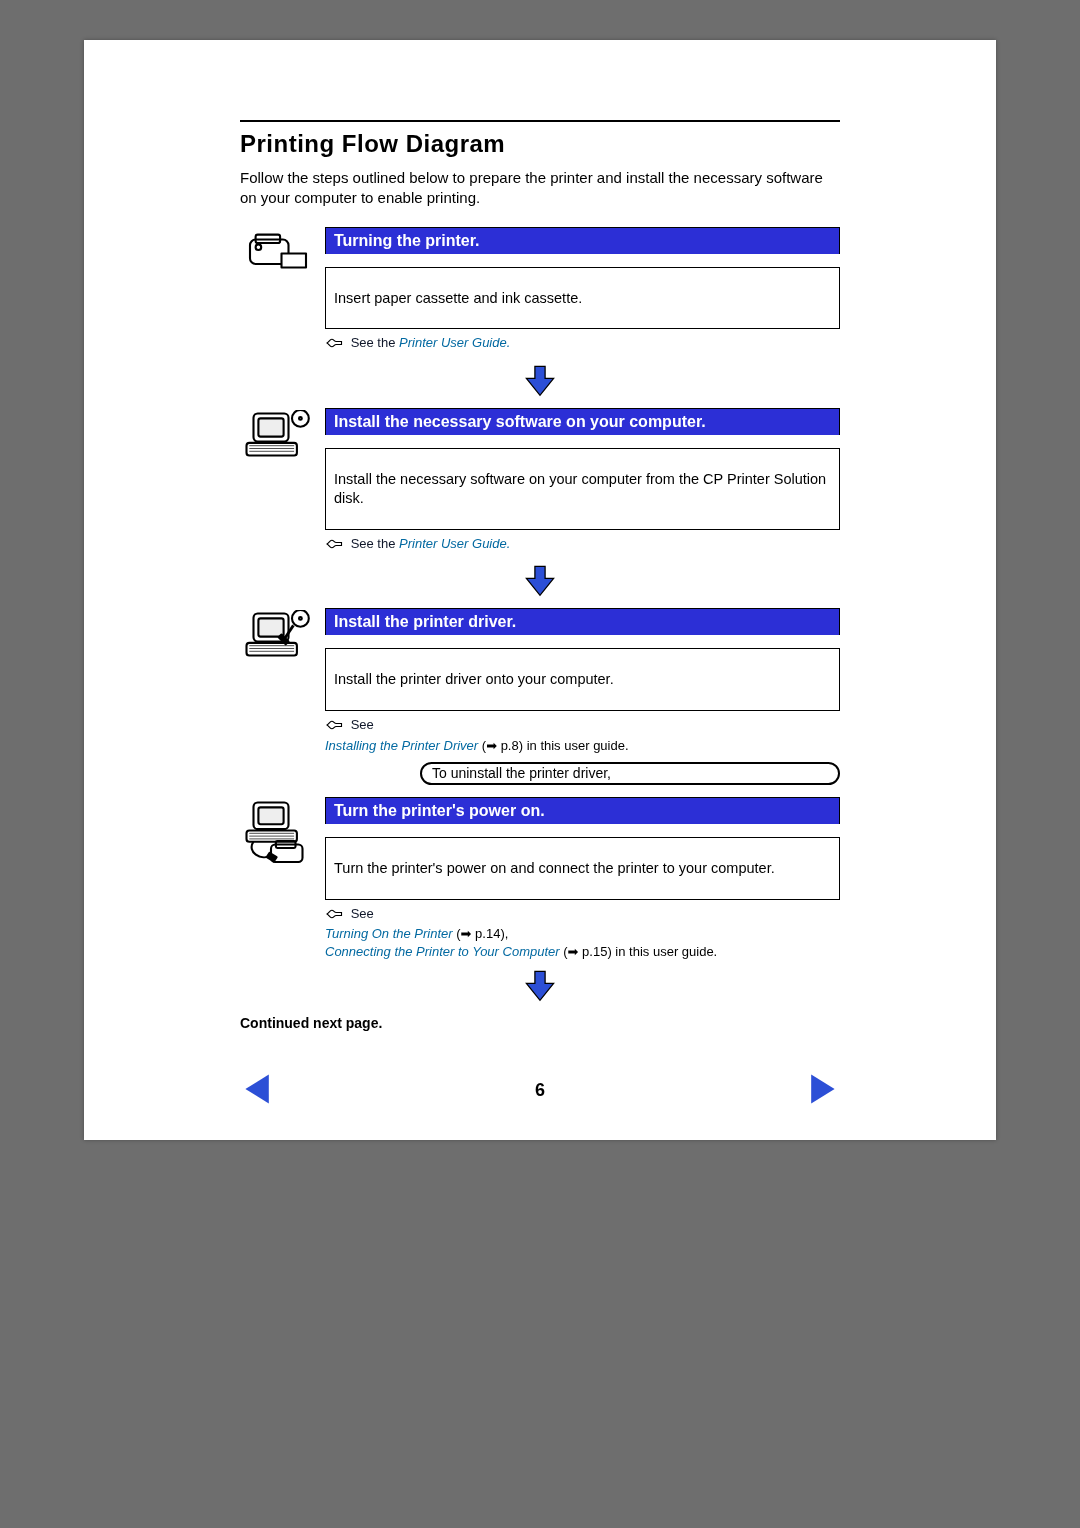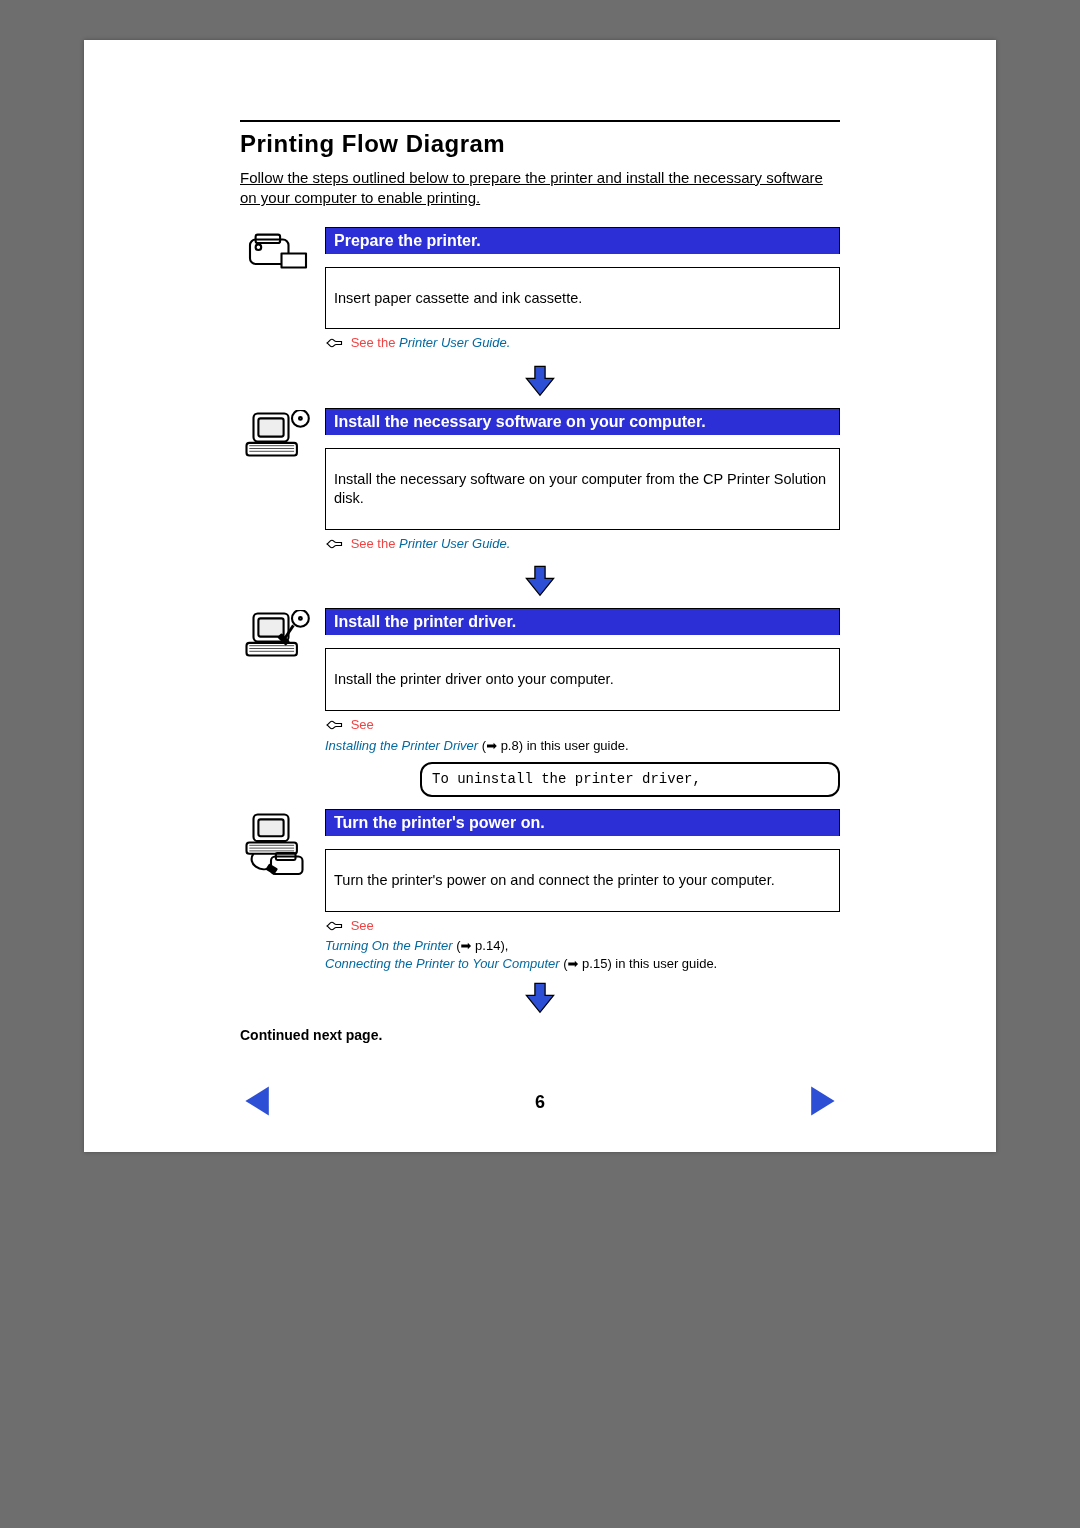--- a/index.html
+++ b/index.html
@@ -31,21 +31,20 @@
     font-family: Arial, Helvetica, sans-serif;
     font-weight: 900;
     font-size: 24px;
     margin: 0 0 10px 0;
     letter-spacing: 0.5px;
   }
   .intro {
     font-size: 15px;
     line-height: 1.35;
     margin: 0 0 18px 0;
-    text-decoration: underline;
   }
   .step-row {
     display: flex;
     align-items: flex-start;
     margin-bottom: 6px;
   }
   .step-icon {
     width: 75px;
     flex: 0 0 75px;
     display: flex;
@@ -73,41 +72,40 @@
     font-size: 14.5px;
     line-height: 1.3;
     font-weight: 530;
     margin-top: 13px;
   }
   .see {
     font-size: 13px;
     margin: 5px 0 0 0;
     line-height: 1.35;
   }
-  .see-label { color: #ef4444; }
+  .see-label { color: #0f172a; }
   .see-link { color: #0369a1; font-style: italic; }
   .pointing-hand {
     display: inline-block;
     vertical-align: -3px;
     margin-right: 4px;
   }
   .arrow-box {
     text-align: center;
     margin: 8px 0 8px 0;
   }
   .arrow-box svg { width: 34px; height: 34px; }
   .tip-box {
     border: 2px solid #000;
     border-radius: 12px;
-    padding: 6px 10px;
+    padding: 0 10px;
     font-size: 14px;
     line-height: 1.35;
     margin-left: 180px;
     margin-top: 8px;
-    font-family: Liberation Mono, monospace;
   }
   .continued {
     text-align: left;
     font-weight: bold;
     font-size: 14px;
     margin-top: 10px;
   }
   .footer {
     display: flex;
     align-items: center;
@@ -136,21 +134,21 @@
         <svg viewBox="0 0 100 70">
           <g fill="none" stroke="#000" stroke-width="3" stroke-linejoin="round">
             <rect x="10" y="15" width="55" height="35" rx="8"></rect>
             <rect x="18" y="8" width="35" height="12" rx="3"></rect>
             <path d="M55 35 L90 35 L90 55 L55 55 Z" fill="#fff"></path>
             <circle cx="22" cy="26" r="4"></circle>
           </g>
         </svg>
       </div>
       <div class="step-content">
-        <div class="step-head">Prepare the printer.</div>
+        <div class="step-head">Turning the printer.</div>
         <div class="step-body">Insert paper cassette and ink cassette.</div>
         <div class="see">
           <span class="pointing-hand">
             <svg width="18" height="14" viewBox="0 0 24 18">
                 <path d="M2 9c3 0 4-5 7-5 3 0 3 3 6 3h7v4h-7c-3 0-3 3-6 3-3 0-4-5-7-5Z" fill="none" stroke="#000" stroke-width="1.5"></path>
               </svg>
           </span>
           <span class="see-label">See the </span>
           <span class="see-link">Printer User Guide.</span>
         </div>

